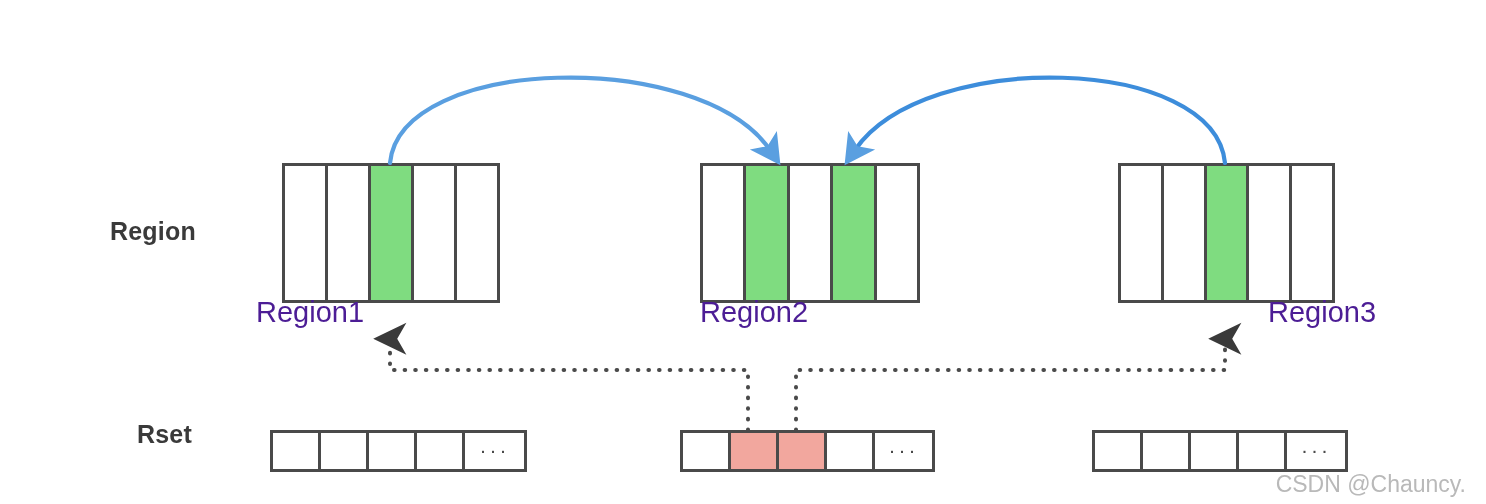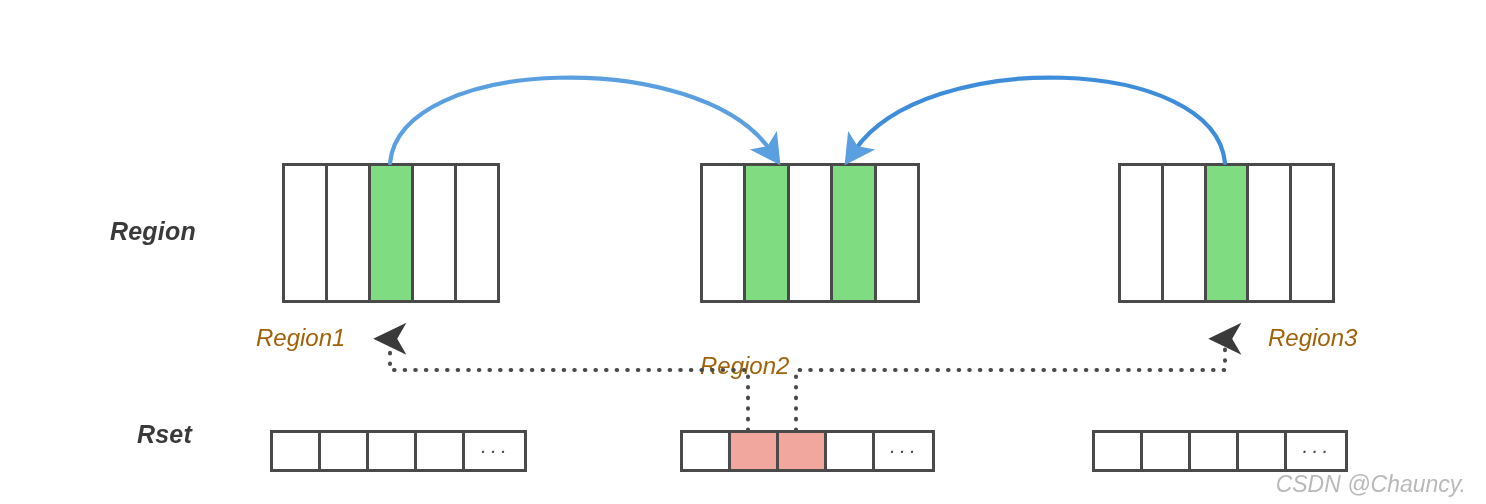--- a/index.html
+++ b/index.html
@@ -4,21 +4,21 @@
 <title>Region Rset Diagram</title>
 <style>
   html,body{margin:0;padding:0;}
   body{
     width:1486px;height:504px;
     background:#ffffff;
     font-family:"Liberation Sans", sans-serif;
     overflow:hidden;
     position:relative;
   }
-  #stage{position:relative;width:1486px;height:504px;font-style:italic;}
+  #stage{position:relative;width:1486px;height:504px;}
 
   
   .row-label{
     position:absolute;
     font-size:25px;
     font-weight:bold;
     color:#3a3a3a;
     letter-spacing:.2px;
     white-space:nowrap;
   }
@@ -44,27 +44,27 @@
   .region-cell:last-child{border-right:none;}
   .region-cell.green{background:#7fdc80;}
 
   #region1{left:282px;width:218px;}
   #region2{left:700px;width:220px;}
   #region3{left:1118px;width:217px;}
 
   
   .region-caption{
     position:absolute;
-    font-size:24px;
-    color:#a16207;
+    font-size:29px;
+    color:#4c1d95;
     white-space:nowrap;
-    top:324px;
+    top:296px;
   }
   #cap-region1{left:256px;}
-  #cap-region2{left:700px;margin-top:28px;}
+  #cap-region2{left:700px;}
   #cap-region3{left:1268px;text-align:center;}
 
   
   .rset-box{
     position:absolute;
     display:flex;
     box-sizing:border-box;
     border:3px solid #4a4a4a;
     background:#ffffff;
     height:42px;

